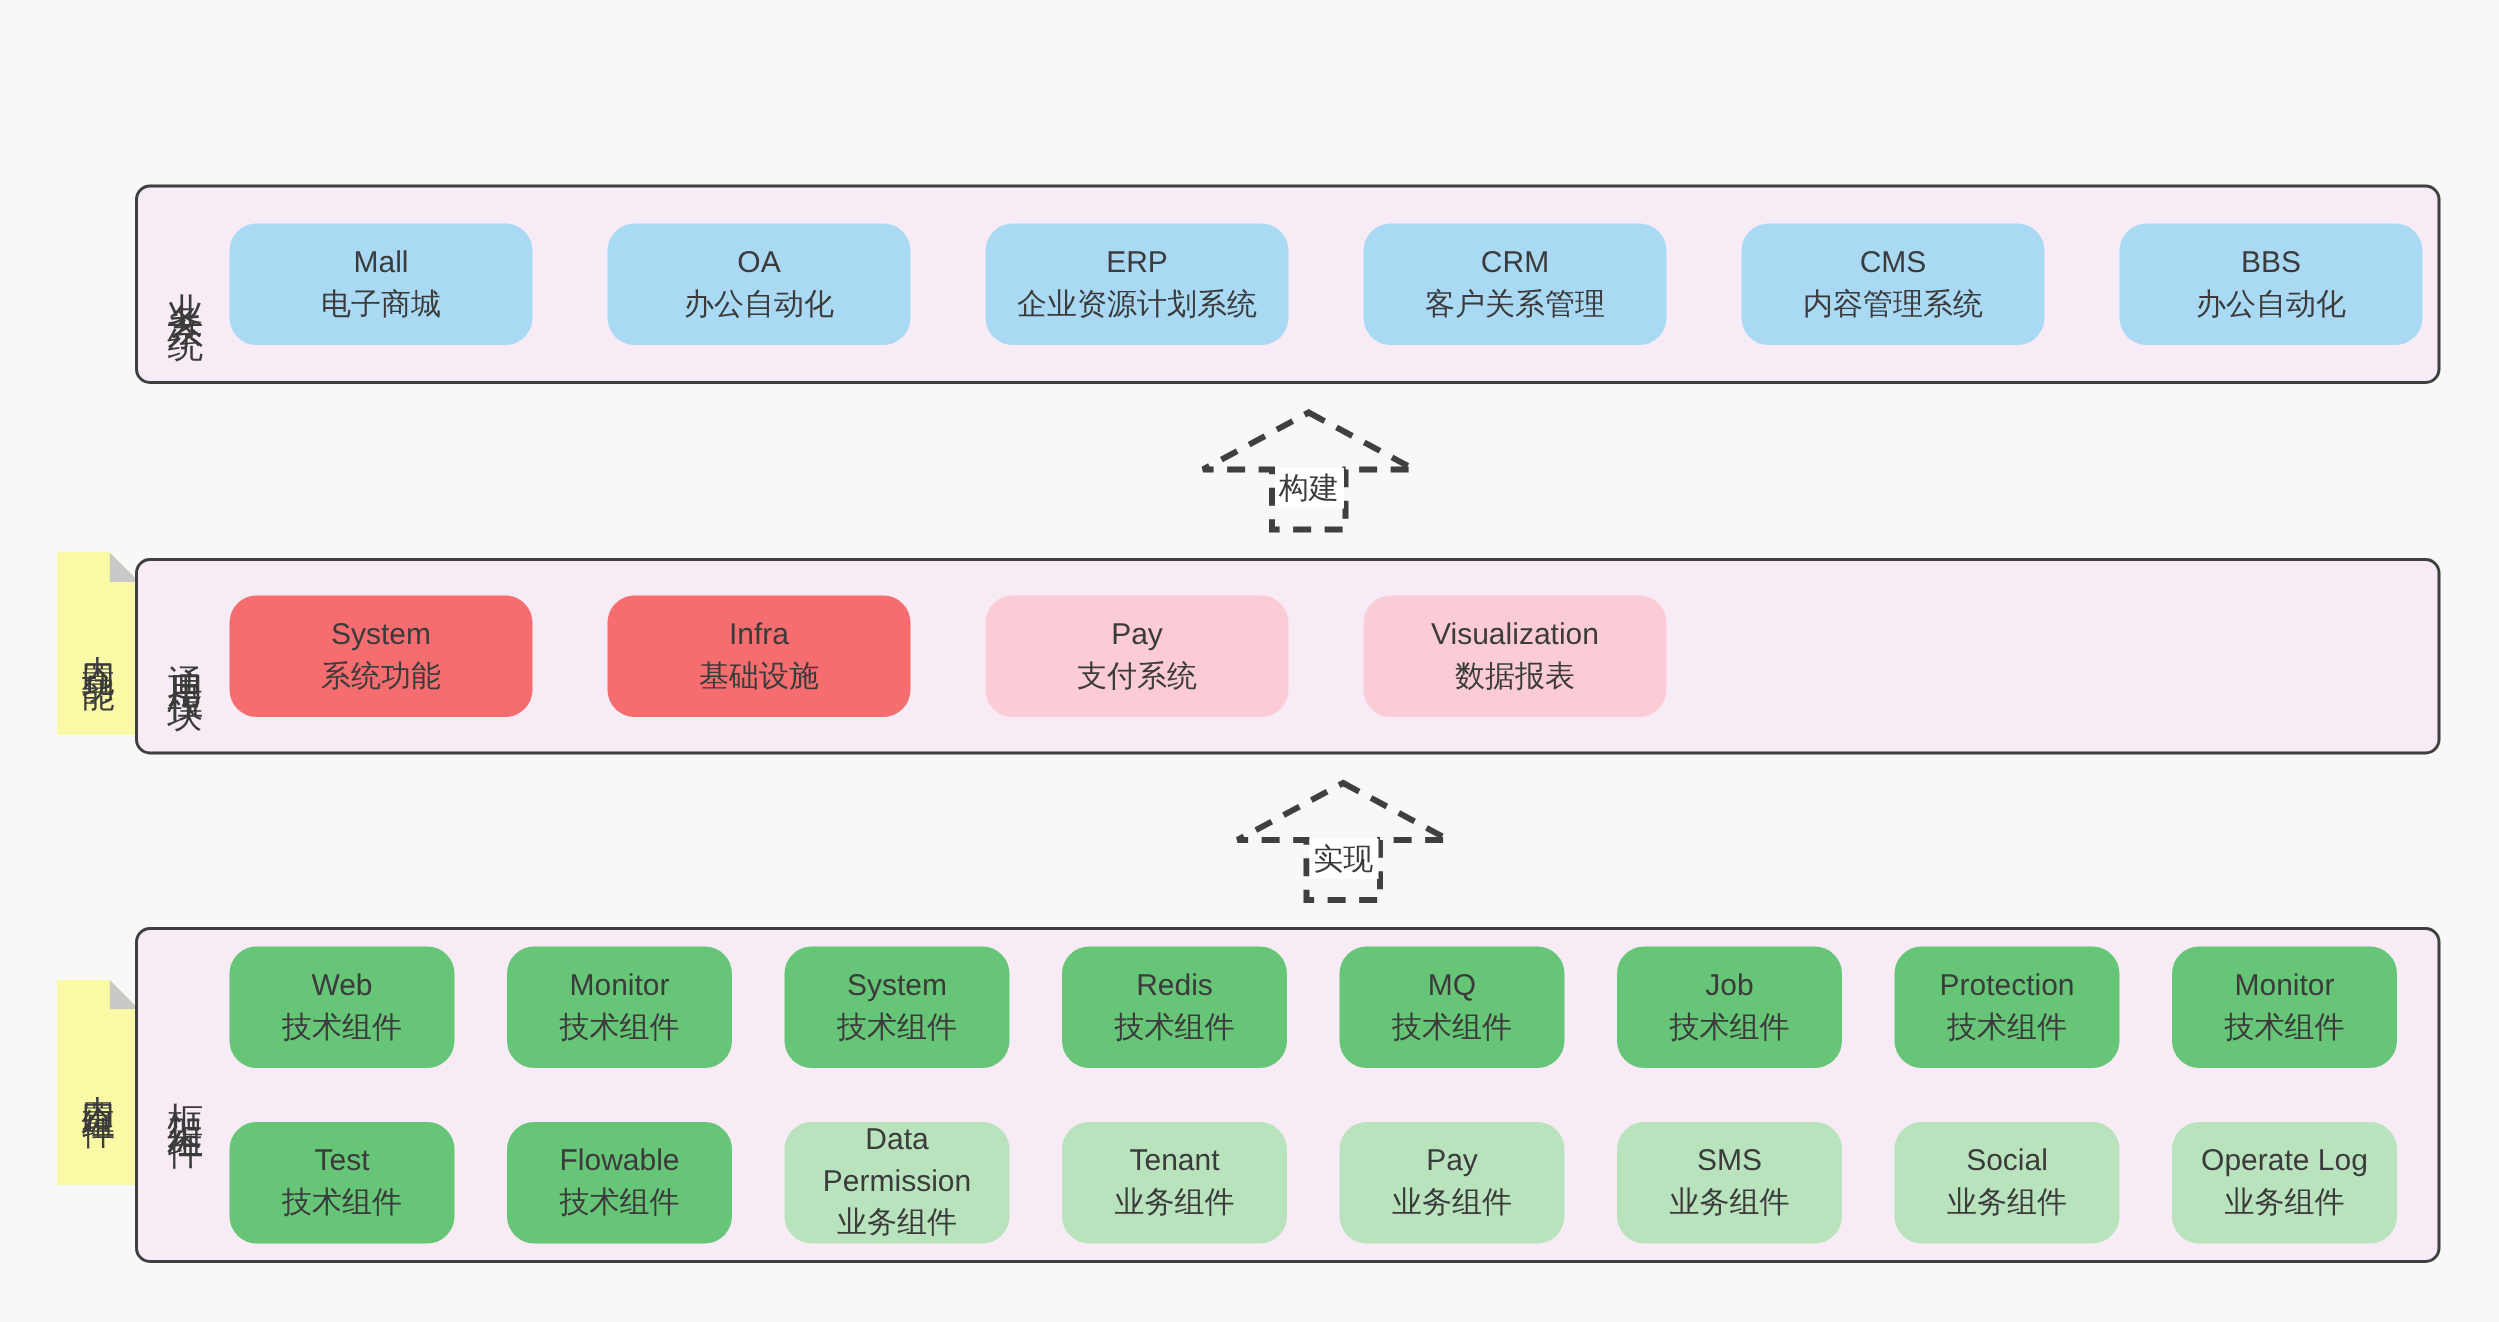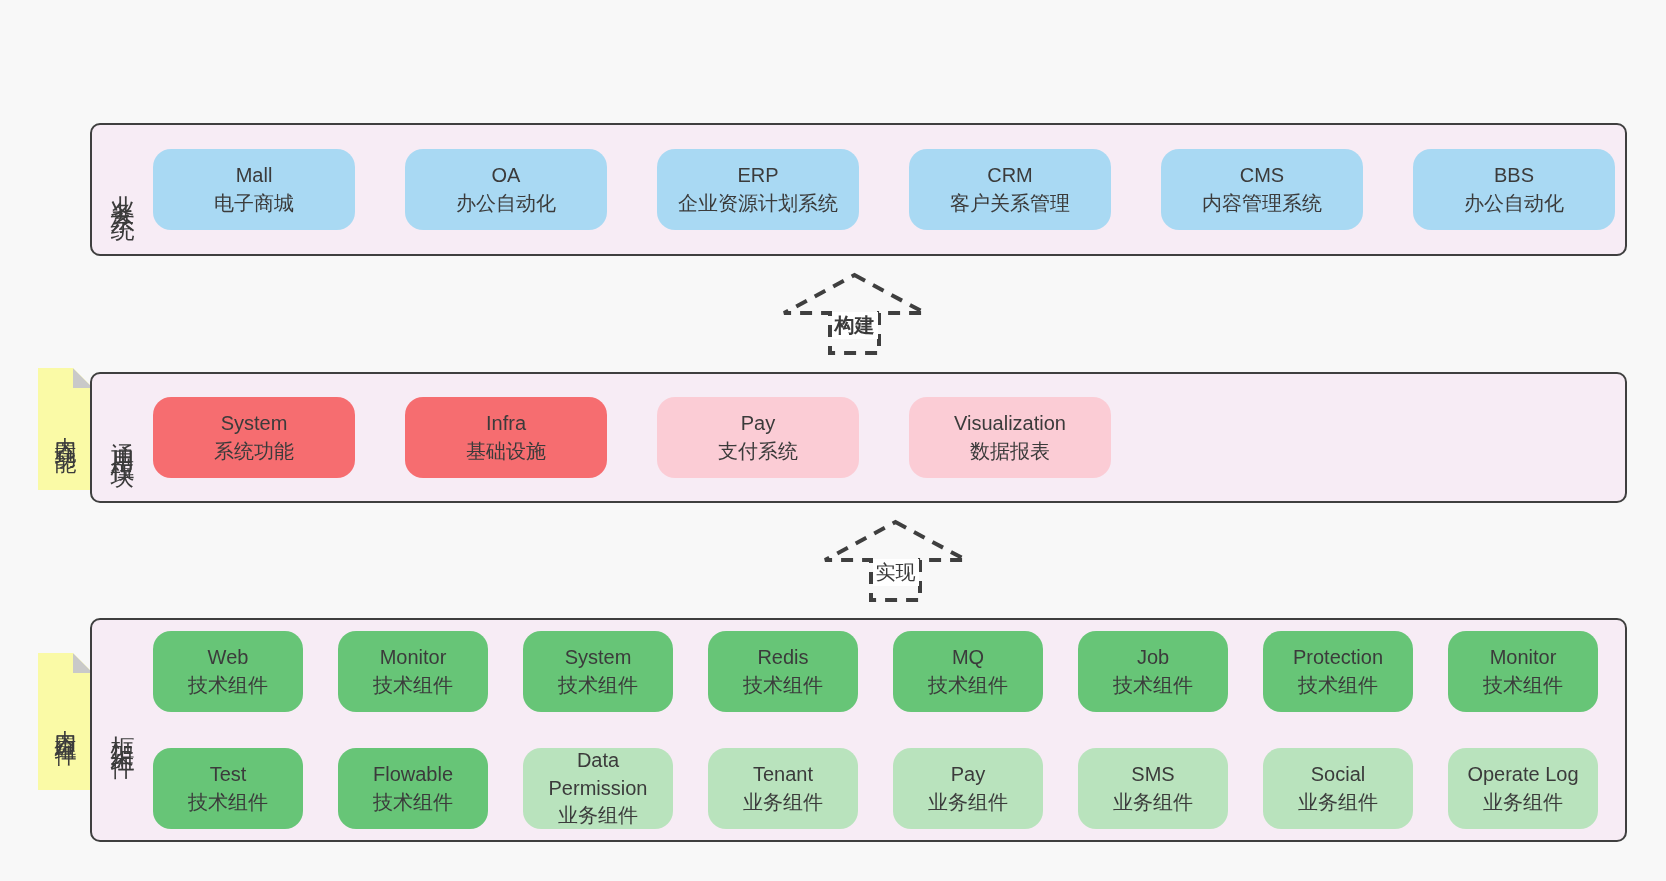--- a/index.html
+++ b/index.html
@@ -28,21 +28,21 @@
   .w-sm { width:150px; height:81px; }
 
   .blue        { background:#a9d9f3; }
   .red         { background:#f66d70;text-align:center; }
   .pink        { background:#fbccd5; }
   .green       { background:#67c577; }
   .green-light { background:#b9e3bd; }
 
   
   .arrow { position:absolute; width:147px; height:84px; z-index:2; }
-  #arrow-build     { left:781px; top:272px;font-weight:bold; }
+  #arrow-build     { left:799px; top:272px; }
   #arrow-implement { left:822px; top:519px; }
   .arrow svg { display:block; width:100%; height:100%; }
   .arrow-label { position:absolute; left:50%; top:40px; transform:translateX(-50%);
                  background:#ffffff; padding:0 3px; font-size:20px; color:#3b3b3b;
                  white-space:nowrap; }
 
   
   .sticky { position:absolute; left:38px; width:55px; background:#fafaa6; z-index:0;
             clip-path:polygon(0 0, calc(100% - 20px) 0, 100% 20px, 100% 100%, 0 100%);
             display:flex; align-items:center; justify-content:center; }

